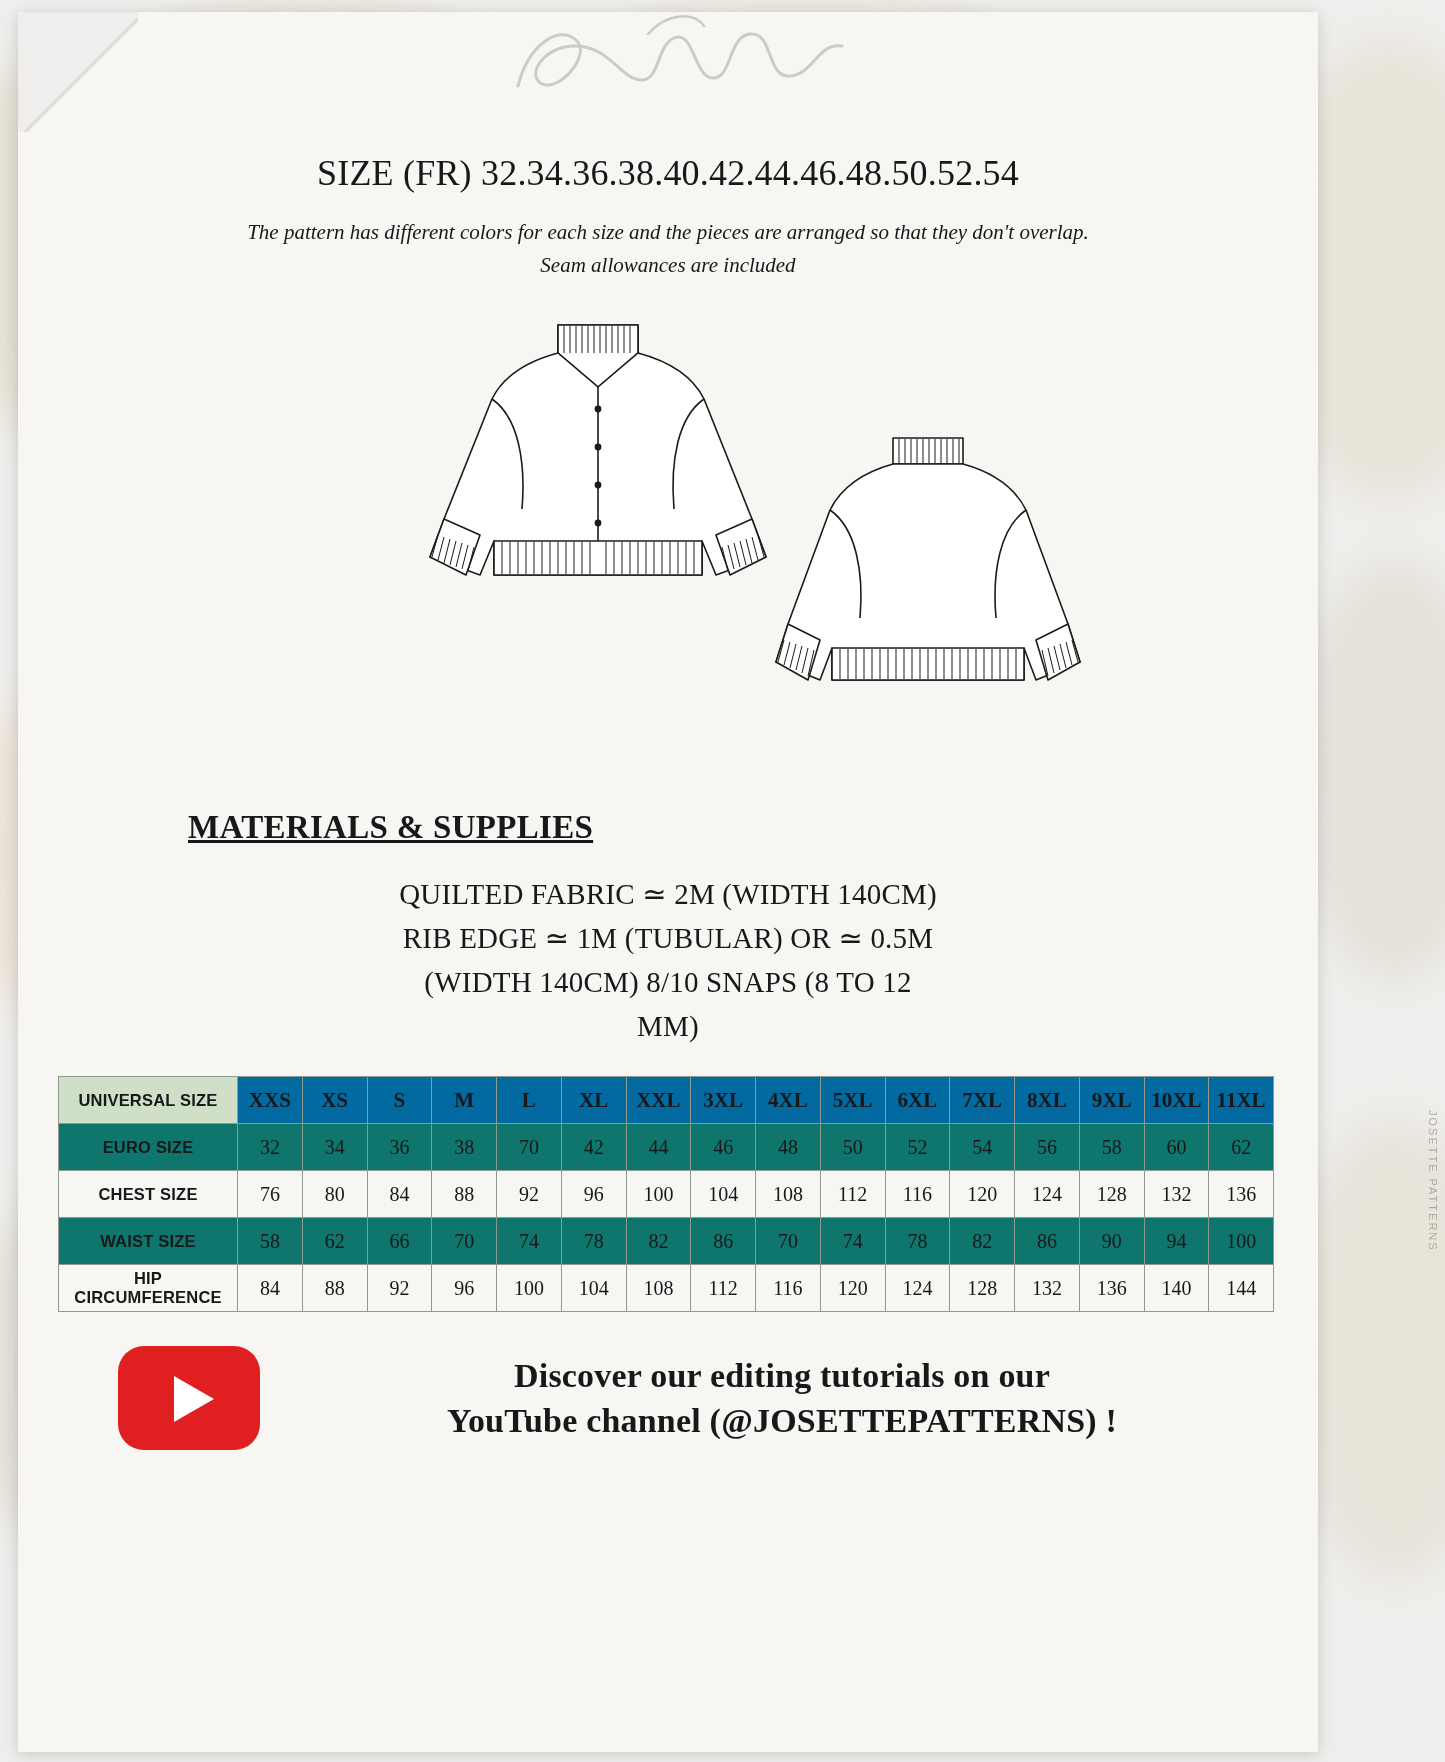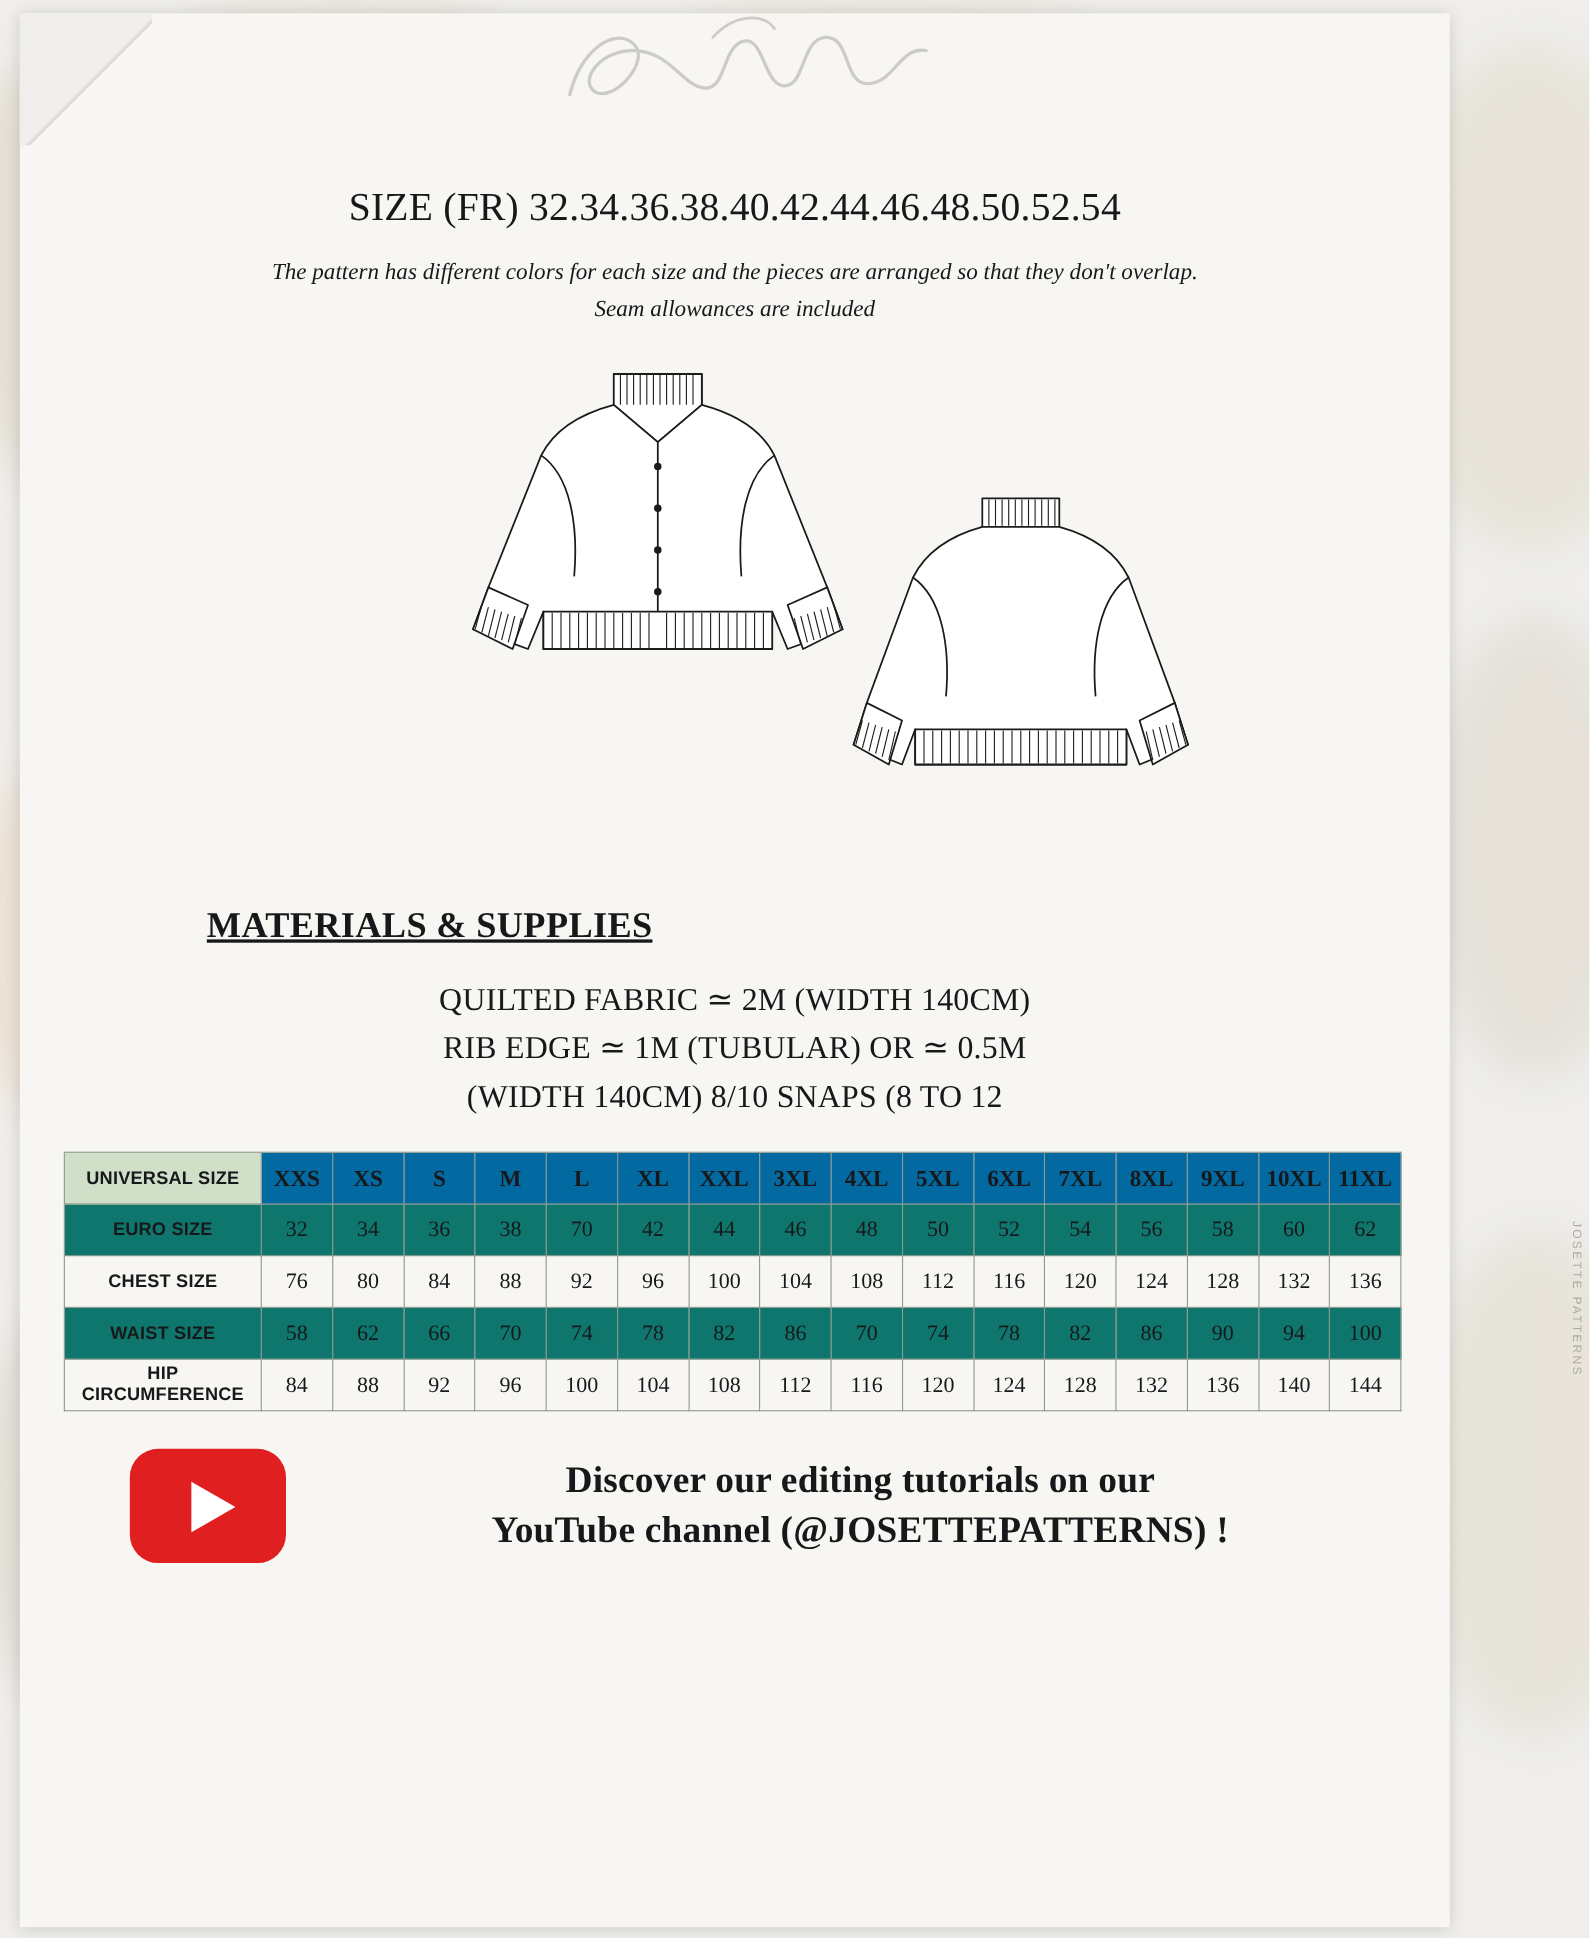--- a/index.html
+++ b/index.html
@@ -51,21 +51,21 @@
   #sheet::before {           
     content: "";
     position: absolute;
     left: 0; top: 0;
     width: 120px; height: 120px;
     background: linear-gradient(135deg, #efeeec 0 52%, rgba(0,0,0,.10) 52% 54%, transparent 54%);
   }
   #sheet-inner {
     position: absolute;
     inset: 0;
-    padding: 15px 40px;
+    padding: 0 40px;
     box-sizing: border-box;
   }
 
   
   .scribble {
     position: absolute;
     left: 480px;
     top: -6px;
     width: 380px;
     height: 110px;
@@ -400,20 +400,21 @@
           </g>
         </svg>
       </div>
 
       <div class="section-title materials-title">MATERIALS &amp; SUPPLIES</div>
 
       <div class="materials-body">
         <div>QUILTED FABRIC ≃ 2M (WIDTH 140CM)</div>
         <div>RIB EDGE ≃ 1M (TUBULAR) OR ≃ 0.5M</div>
         <div>(WIDTH 140CM) 8/10 SNAPS (8 TO 12</div>
+        <div>MM)</div>
       </div>
 
 
       <table class="sizes">
         <tbody>
           <tr class="head">
             <td class="rowhead">UNIVERSAL SIZE</td>
             <td>XXS</td>
             <td>XS</td>
             <td>S</td>

